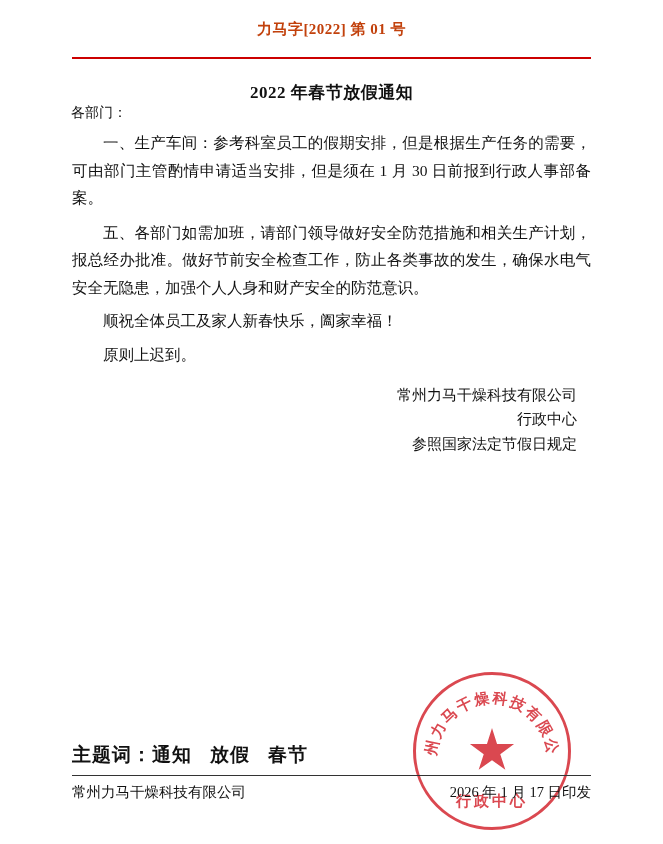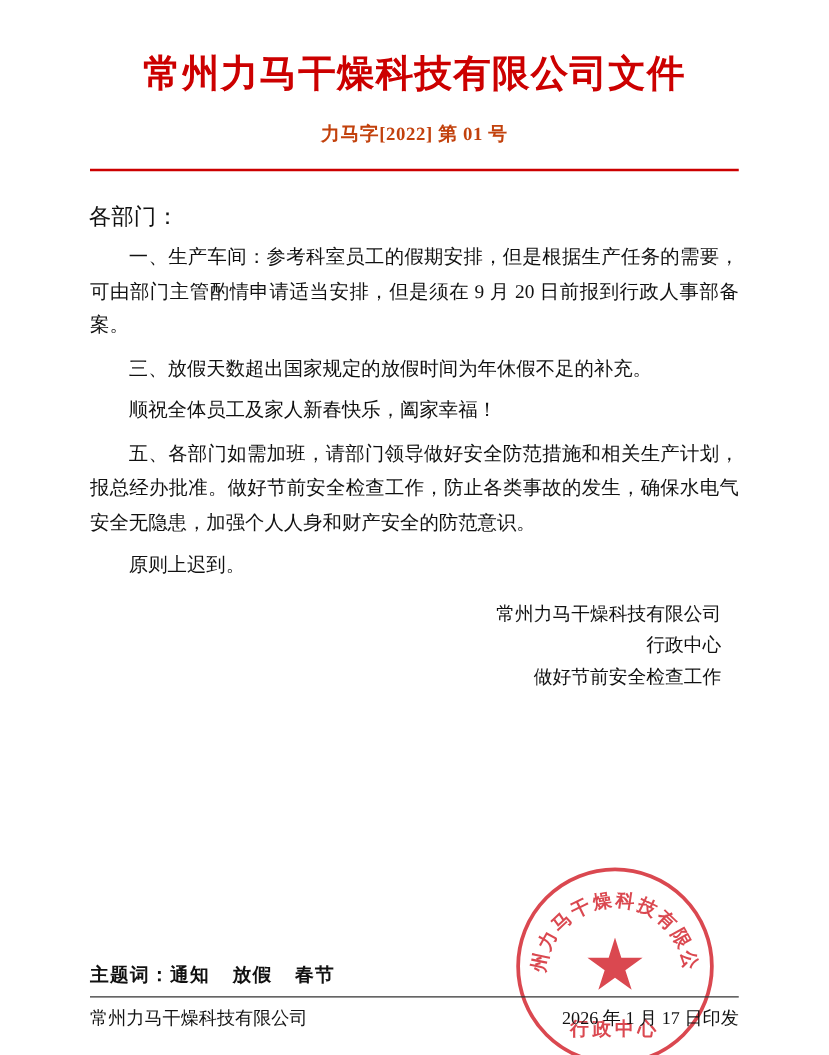--- a/index.html
+++ b/index.html
@@ -45,22 +45,22 @@
     height: 0;
   }
   .notice-title {
     text-align: center;
     font-size: 17px;
     font-weight: bold;
     margin-top: 22px;
     letter-spacing: 0.5px;
   }
   .salutation {
-    font-size: 18px;
-    margin-top: 24px;
+    font-size: 14px;
+    margin-top: 0;
     margin-left: -1px;
   }
   .para {
     font-size: 15.5px;
     line-height: 1.78;
     text-align: justify;
     text-indent: 2em;
     margin-top: 7px;
   }
   .para-tight {
@@ -70,21 +70,21 @@
     margin-top: 14px;
     text-align: right;
     font-size: 15px;
     line-height: 1.65;
     padding-right: 14px;
   }
   .keywords {
     position: absolute;
     left: 72px;
     bottom: 96px;
-    font-size: 15px;
+    font-size: 19px;
     font-weight: bold;
     letter-spacing: 1px;
   }
   .keywords .kw-label {
     font-weight: bold;
   }
   .keywords .kw-items span {
     margin-right: 18px;
   }
   .footer-rule {
@@ -150,39 +150,38 @@
     font-family: "Liberation Serif", serif;
     font-weight: bold;
     letter-spacing: 2px;
   }
 </style>
 </head>
 <body>
 
 <div class="page">
 
-  <div class="doc-title">常州力马干燥科技有限公司文件</div>
 
   <div class="doc-number">力马字[2022] 第 01 号</div>
 
   <div class="red-rule"></div>
 
+  <div class="notice-title">2022 年春节放假通知</div>
 
   <div class="salutation">各部门：</div>
 
-  <div class="para">一、生产车间：参考科室员工的假期安排，但是根据生产任务的需要，可由部门主管酌情申请适当安排，但是须在 9 月 20 日前报到行政人事部备案。</div>
-  <div class="para">三、放假天数超出国家规定的放假时间为年休假不足的补充。</div>
+  <div class="para">一、生产车间：参考科室员工的假期安排，但是根据生产任务的需要，可由部门主管酌情申请适当安排，但是须在 1 月 30 日前报到行政人事部备案。</div>
+  <div class="para">五、各部门如需加班，请部门领导做好安全防范措施和相关生产计划，报总经办批准。做好节前安全检查工作，防止各类事故的发生，确保水电气安全无隐患，加强个人人身和财产安全的防范意识。</div>
   <div class="para para-tight">顺祝全体员工及家人新春快乐，阖家幸福！</div>
-  <div class="para">五、各部门如需加班，请部门领导做好安全防范措施和相关生产计划，报总经办批准。做好节前安全检查工作，防止各类事故的发生，确保水电气安全无隐患，加强个人人身和财产安全的防范意识。</div>
   <div class="para para-tight">原则上迟到。</div>
 
   <div class="signature-block">
     <div>常州力马干燥科技有限公司</div>
     <div>行政中心</div>
-    <div>做好节前安全检查工作</div>
+    <div>参照国家法定节假日规定</div>
   </div>
 
   <div class="seal">
     <svg class="seal-arc" viewBox="0 0 152 152">
       <defs>
         <path id="sealArcPath" d="M 20,84 A 56,56 0 0 1 132,84"></path>
       </defs>
       <text>
         <textPath href="#sealArcPath" startOffset="50%" text-anchor="middle">常州力马干燥科技有限公司</textPath>
       </text>

